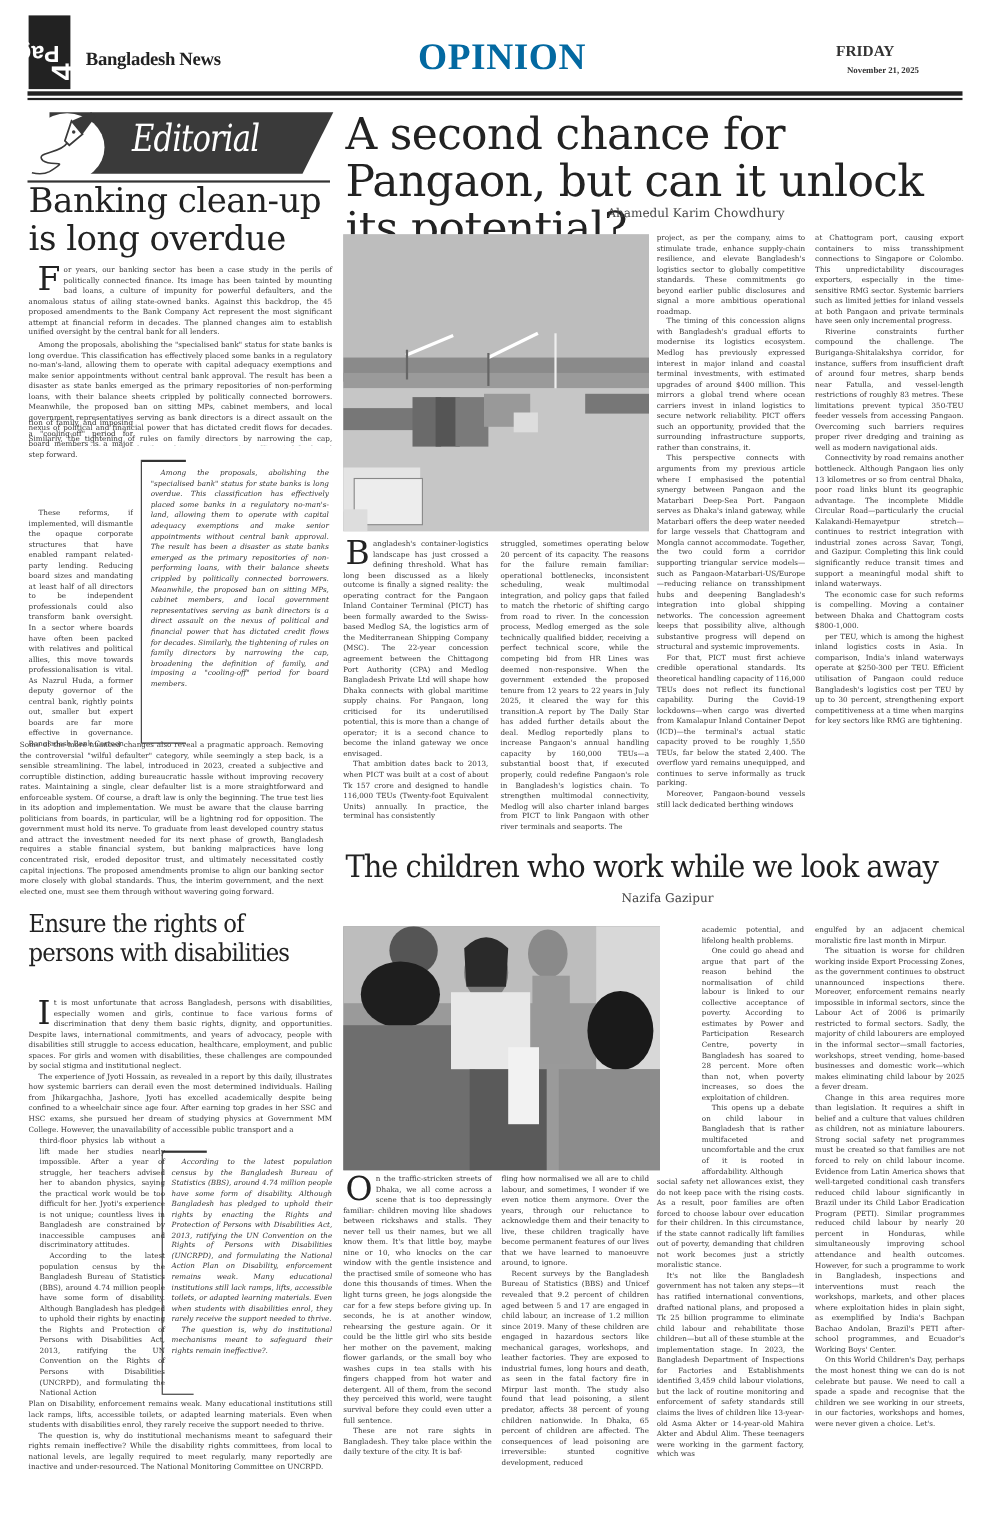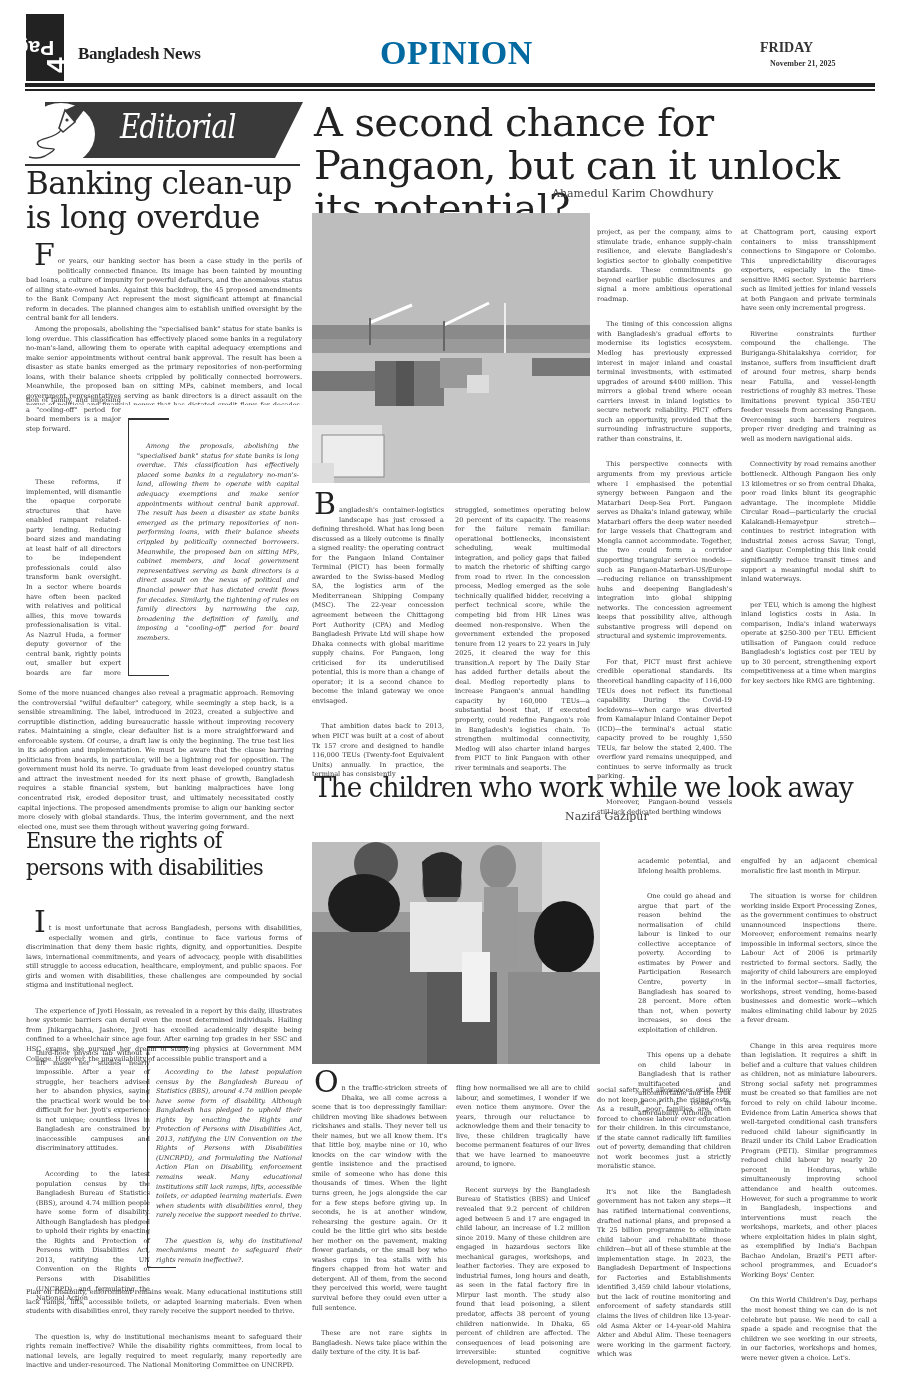--- a/index.html
+++ b/index.html
@@ -29,21 +29,21 @@
   .h-banking { left: 26px; top: 166px; width: 285px; font-size: 31px; line-height: 34px; letter-spacing: -0.5px; }
   .h-pangaon { left: 314px; top: 101px; width: 570px; font-size: 40px; line-height: 43px; letter-spacing: -0.6px; }
   .byline { font-family: "DejaVu Serif", serif; font-size: 11px; color: #444; margin-left: 32px; }
   .by-pangaon { left: 520px; top: 187px; }
   .h-children { left: 314px; top: 772px; width: 580px; font-size: 28px; line-height: 32px; letter-spacing: -1px; transform: scaleX(0.94); transform-origin: left; }
   .by-children { left: 533px; top: 810px; }
   .h-rights { left: 26px; top: 827px; width: 285px; font-size: 22.5px; line-height: 27px; letter-spacing: -0.8px; transform: scaleX(0.92); transform-origin: left; }
 
   
   .body { font-family: "DejaVu Serif", serif; font-size: 6.55px; line-height: 9.55px; color: #333; text-align: justify; hyphens: auto; }
-  .body p { text-indent: 9px; margin-top: 16px; }
+  .body p { text-indent: 9px; }
   .body p.first { text-indent: 0; }
   .dropcap { float: left; font-size: 30px; line-height: 26px; margin: 1px 3px 0 8px; color: #222; font-family: "DejaVu Serif", serif; }
 
   .pullquote { font-style: italic; }
   .pq-box { border-left: 1.5px solid #333; }
   .pq-top { height: 1.5px; background: #333; width: 40px; }
 
   
   .photo { overflow: hidden; background: #cfcfcf; }
 </style>
@@ -139,20 +139,21 @@
   <p class="first">project, as per the company, aims to stimulate trade, enhance supply-chain resilience, and elevate Bangladesh's logistics sector to globally competitive standards. These commitments go beyond earlier public disclosures and signal a more ambitious operational roadmap.</p>
   <p>The timing of this concession aligns with Bangladesh's gradual efforts to modernise its logistics ecosystem. Medlog has previously expressed interest in major inland and coastal terminal investments, with estimated upgrades of around $400 million. This mirrors a global trend where ocean carriers invest in inland logistics to secure network reliability. PICT offers such an opportunity, provided that the surrounding infrastructure supports, rather than constrains, it.</p>
   <p>This perspective connects with arguments from my previous article where I emphasised the potential synergy between Pangaon and the Matarbari Deep-Sea Port. Pangaon serves as Dhaka's inland gateway, while Matarbari offers the deep water needed for large vessels that Chattogram and Mongla cannot accommodate. Together, the two could form a corridor supporting triangular service models—such as Pangaon-Matarbari-US/Europe—reducing reliance on transshipment hubs and deepening Bangladesh's integration into global shipping networks. The concession agreement keeps that possibility alive, although substantive progress will depend on structural and systemic improvements.</p>
   <p>For that, PICT must first achieve credible operational standards. Its theoretical handling capacity of 116,000 TEUs does not reflect its functional capability. During the Covid-19 lockdowns—when cargo was diverted from Kamalapur Inland Container Depot (ICD)—the terminal's actual static capacity proved to be roughly 1,550 TEUs, far below the stated 2,400. The overflow yard remains unequipped, and continues to serve informally as truck parking.</p>
   <p>Moreover, Pangaon-bound vessels still lack dedicated berthing windows</p>
 </div>
 <div class="abs body" style="left:741px; top:212px; width:135px;">
   <p class="first">at Chattogram port, causing export containers to miss transshipment connections to Singapore or Colombo. This unpredictability discourages exporters, especially in the time-sensitive RMG sector. Systemic barriers such as limited jetties for inland vessels at both Pangaon and private terminals have seen only incremental progress.</p>
   <p>Riverine constraints further compound the challenge. The Buriganga-Shitalakshya corridor, for instance, suffers from insufficient draft of around four metres, sharp bends near Fatulla, and vessel-length restrictions of roughly 83 metres. These limitations prevent typical 350-TEU feeder vessels from accessing Pangaon. Overcoming such barriers requires proper river dredging and training as well as modern navigational aids.</p>
   <p>Connectivity by road remains another bottleneck. Although Pangaon lies only 13 kilometres or so from central Dhaka, poor road links blunt its geographic advantage. The incomplete Middle Circular Road—particularly the crucial Kalakandi-Hemayetpur stretch—continues to restrict integration with industrial zones across Savar, Tongi, and Gazipur. Completing this link could significantly reduce transit times and support a meaningful modal shift to inland waterways.</p>
+  <p>The economic case for such reforms is compelling. Moving a container between Dhaka and Chattogram costs $800-1,000.</p>
   <p style="text-indent:9px;">per TEU, which is among the highest inland logistics costs in Asia. In comparison, India's inland waterways operate at $250-300 per TEU. Efficient utilisation of Pangaon could reduce Bangladesh's logistics cost per TEU by up to 30 percent, strengthening export competitiveness at a time when margins for key sectors like RMG are tightening.</p>
 </div>
 
 <h1 class="abs headline h-children">The children who work while we look away</h1>
 <div class="abs byline by-children">Nazifa Gazipur</div>
 
 <svg class="abs photo" style="left:312px; top:842px; width:288px; height:222px;" viewBox="0 0 288 222">
   <rect width="288" height="222" fill="#9a9a9a"></rect>
   <rect x="0" y="0" width="288" height="70" fill="#bdbdbd"></rect>
   <circle cx="64" cy="22" r="22" fill="#555"></circle>
@@ -166,21 +167,21 @@
   <ellipse cx="186" cy="25" rx="18" ry="22" fill="#8a8a8a"></ellipse>
   <rect x="172" y="45" width="34" height="80" fill="#999"></rect>
   <rect x="150" y="110" width="28" height="70" fill="#f2f2f2"></rect>
   <ellipse cx="252" cy="95" rx="30" ry="36" fill="#1a1a1a"></ellipse>
   <rect x="196" y="130" width="92" height="92" fill="#8c8c8c"></rect>
 </svg>
 
 <div class="abs body" style="left:312px; top:1068px; width:135px;">
   <span class="dropcap" style="margin-left:2px;">O</span>
   <p class="first">n the traffic-stricken streets of Dhaka, we all come across a scene that is too depressingly familiar: children moving like shadows between rickshaws and stalls. They never tell us their names, but we all know them. It's that little boy, maybe nine or 10, who knocks on the car window with the gentle insistence and the practised smile of someone who has done this thousands of times. When the light turns green, he jogs alongside the car for a few steps before giving up. In seconds, he is at another window, rehearsing the gesture again. Or it could be the little girl who sits beside her mother on the pavement, making flower garlands, or the small boy who washes cups in tea stalls with his fingers chapped from hot water and detergent. All of them, from the second they perceived this world, were taught survival before they could even utter a full sentence.</p>
-  <p>These are not rare sights in Bangladesh. News take place within the daily texture of the city. It is baf-</p>
+  <p>These are not rare sights in Bangladesh. They take place within the daily texture of the city. It is baf-</p>
 </div>
 <div class="abs body" style="left:456px; top:1068px; width:134px;">
   <p class="first">fling how normalised we all are to child labour, and sometimes, I wonder if we even notice them anymore. Over the years, through our reluctance to acknowledge them and their tenacity to live, these children tragically have become permanent features of our lives that we have learned to manoeuvre around, to ignore.</p>
   <p>Recent surveys by the Bangladesh Bureau of Statistics (BBS) and Unicef revealed that 9.2 percent of children aged between 5 and 17 are engaged in child labour, an increase of 1.2 million since 2019. Many of these children are engaged in hazardous sectors like mechanical garages, workshops, and leather factories. They are exposed to industrial fumes, long hours and death, as seen in the fatal factory fire in Mirpur last month. The study also found that lead poisoning, a silent predator, affects 38 percent of young children nationwide. In Dhaka, 65 percent of children are affected. The consequences of lead poisoning are irreversible: stunted cognitive development, reduced</p>
 </div>
 <div class="abs body" style="left:638px; top:841px; width:93px;">
   <p class="first">academic potential, and lifelong health problems.</p>
   <p>One could go ahead and argue that part of the reason behind the normalisation of child labour is linked to our collective acceptance of poverty. According to estimates by Power and Participation Research Centre, poverty in Bangladesh has soared to 28 percent. More often than not, when poverty increases, so does the exploitation of children.</p>
   <p>This opens up a debate on child labour in Bangladesh that is rather multifaceted and uncomfortable and the crux of it is rooted in affordability. Although</p>
 </div>

